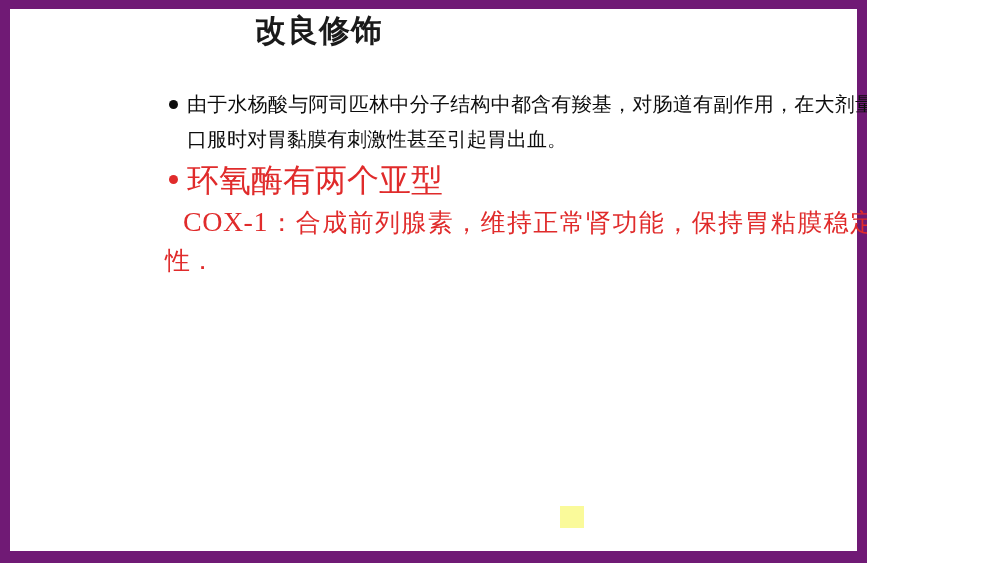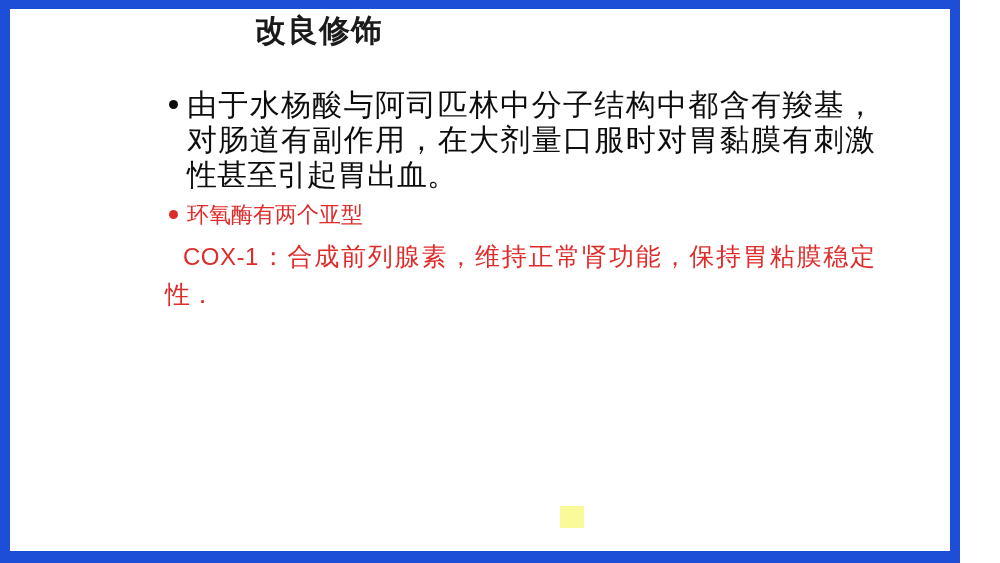--- a/index.html
+++ b/index.html
@@ -10,24 +10,24 @@
   body {
     width: 1000px;
     height: 563px;
     overflow: hidden;
     font-family: "Liberation Serif", "DejaVu Serif", serif;
   }
 
   
   .slide {
     position: relative;
-    width: 960px;
+    width: 867px;
     height: 563px;
     box-sizing: border-box;
-    background: #1d4ed8;
+    background: #701a75;
     overflow: hidden;
   }
   .slide-inner {
     position: absolute;
     left: 10px;
     top: 9px;
     right: 10px;
     bottom: 12px;
     background: #ffffff;
   }
@@ -64,33 +64,33 @@
     position: absolute;
     left: 4px;
     width: 9px;
     height: 9px;
     border-radius: 50%;
     display: block;
   }
 
   .para-black {
     color: #0d0d0d;
-    font-size: 30px;
+    font-size: 20px;
     line-height: 35px;
     text-align: justify;
     text-justify: inter-ideograph;
   }
   .para-black .bullet-dot {
     background: #0d0d0d;
     top: 13px;
   }
 
   .para-red {
     color: #e02b2b;
-    font-size: 22px;
+    font-size: 32px;
     line-height: 34px;
     margin-top: 6px;
   }
   .para-red .bullet-dot {
     background: #e02b2b;
     top: 12px;
   }
 
   
   .line-red {
@@ -99,22 +99,22 @@
     line-height: 38px;
     margin: 0;
     text-align: justify;
     text-justify: inter-ideograph;
   }
   .line-red.indent-1 { text-indent: 18px; margin-top: 6px; }
   .line-red.indent-2 { text-indent: 18px; margin-top: 8px; }
   .line-red.indent-3 { text-indent: 34px; margin-top: 8px; }
 
   .mono-tag {
-    font-family: Liberation Sans, sans-serif;
-    font-size: 24px;
+    font-family: Liberation Serif, serif;
+    font-size: 28px;
     letter-spacing: 0.5px;
   }
 
   
   .yellow-square {
     position: absolute;
     left: 550px;
     top: 497px;
     width: 24px;
     height: 22px;

